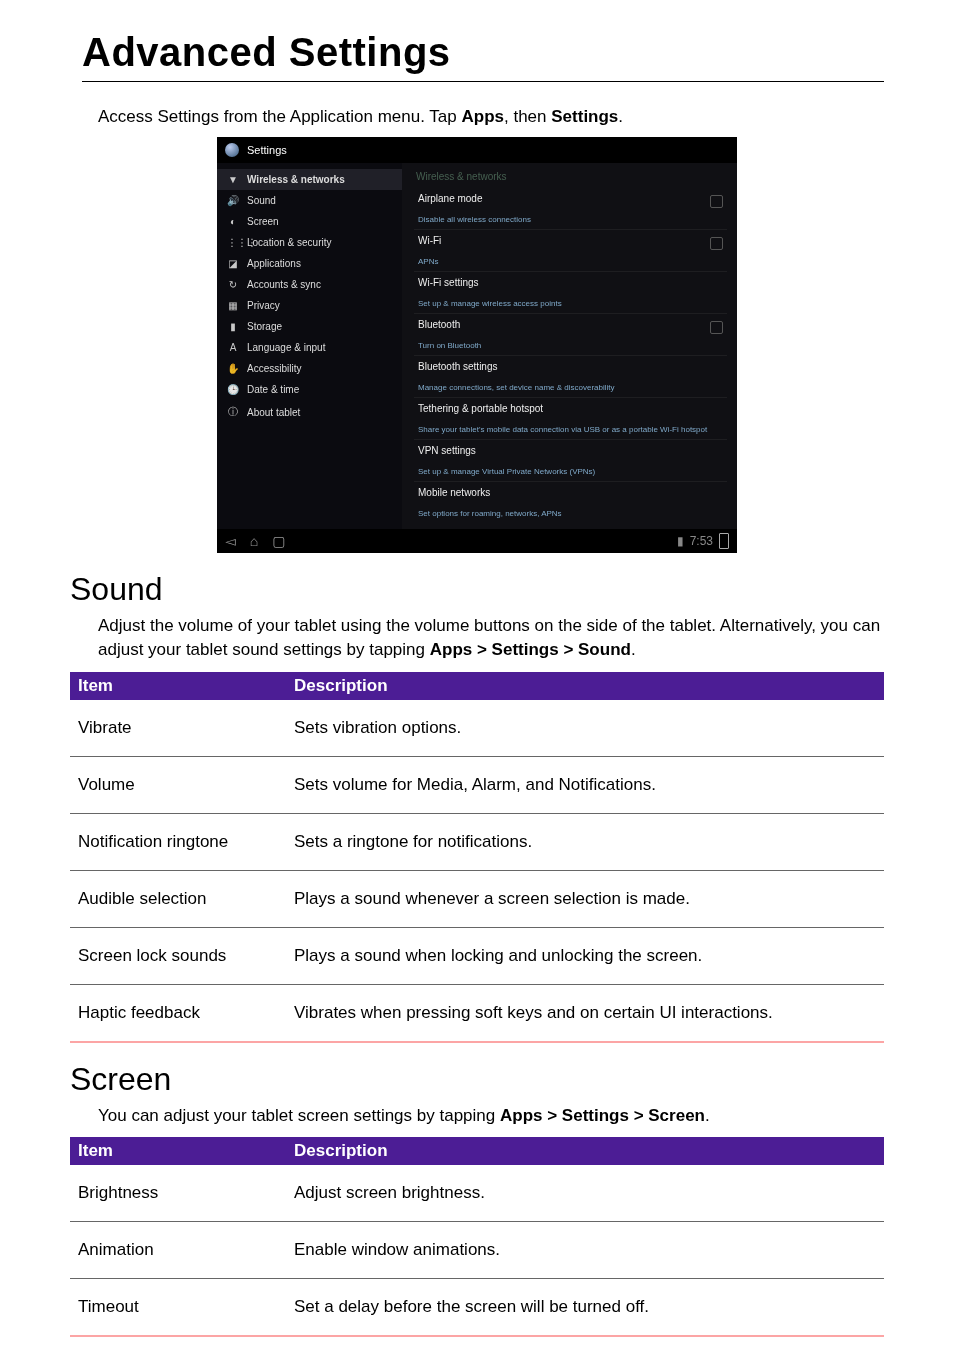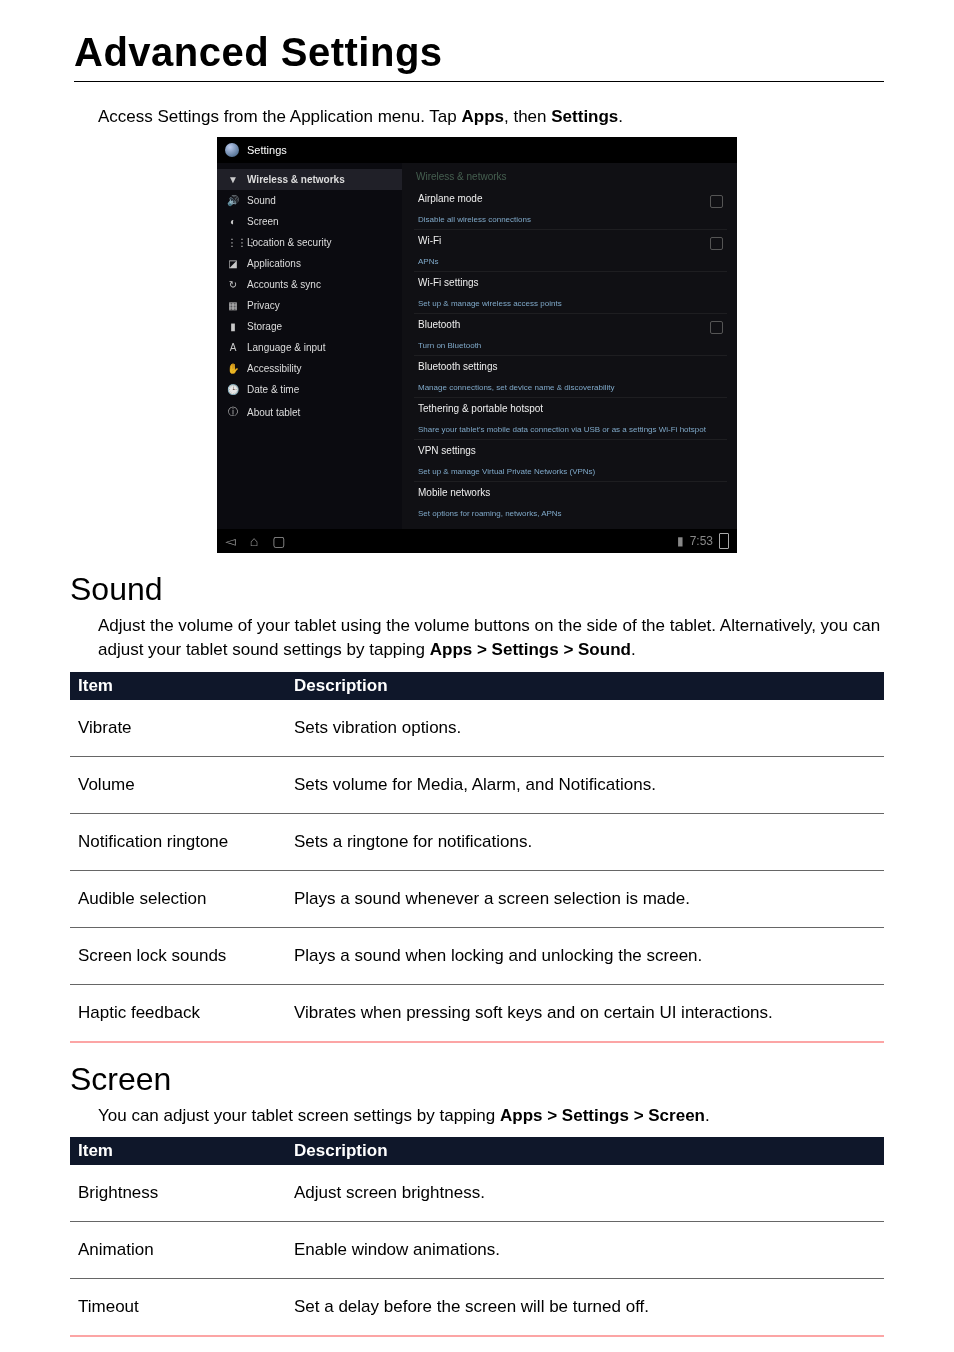--- a/index.html
+++ b/index.html
@@ -9,21 +9,21 @@
     background: #fff;
     color: #000;
     width: 954px;
   }
   .page {
     padding: 30px 70px 40px 70px;
   }
   h1.page-title {
     font-size: 40px;
     font-weight: 600;
-    margin: 0 0 6px 4px;
+    margin: 0 0 6px 12px;
     padding-bottom: 6px;
     border-bottom: 1.5px solid #000;
     letter-spacing: 0.5px;
   }
   .intro {
     margin: 25px 0 10px 28px;
     font-size: 17px;
   }
   .intro .b { font-weight: 700; }
 
@@ -111,21 +111,21 @@
   .section-body .b { font-weight: 700; }
 
   
   table.data {
     width: 100%;
     border-collapse: collapse;
     margin-top: 10px;
     font-size: 17px;
   }
   table.data thead th {
-    background: #0f172a; color: #fff;
+    background: #4c1d95; color: #fff;
     text-align: left; font-weight: 600;
     padding: 4px 8px;
   }
   table.data thead th:first-child { width: 200px; }
   table.data tbody td {
     padding: 18px 8px;
     border-bottom: 1px solid #666;
     vertical-align: top;
   }
   table.data tbody tr:last-child td { border-bottom: 2px solid #fca5a5; }
@@ -236,21 +236,21 @@
             </div>
           <div class="row">
               <div class="txt">
                 <div class="title">Bluetooth settings</div>
                 <div class="sub">Manage connections, set device name &amp; discoverability</div>
               </div>
             </div>
           <div class="row">
               <div class="txt">
                 <div class="title">Tethering &amp; portable hotspot</div>
-                <div class="sub">Share your tablet's mobile data connection via USB or as a settings Wi-Fi hotspot</div>
+                <div class="sub">Share your tablet's mobile data connection via USB or as a portable Wi-Fi hotspot</div>
               </div>
             </div>
           <div class="row">
               <div class="txt">
                 <div class="title">VPN settings</div>
                 <div class="sub">Set up &amp; manage Virtual Private Networks (VPNs)</div>
               </div>
             </div>
           <div class="row">
               <div class="txt">

